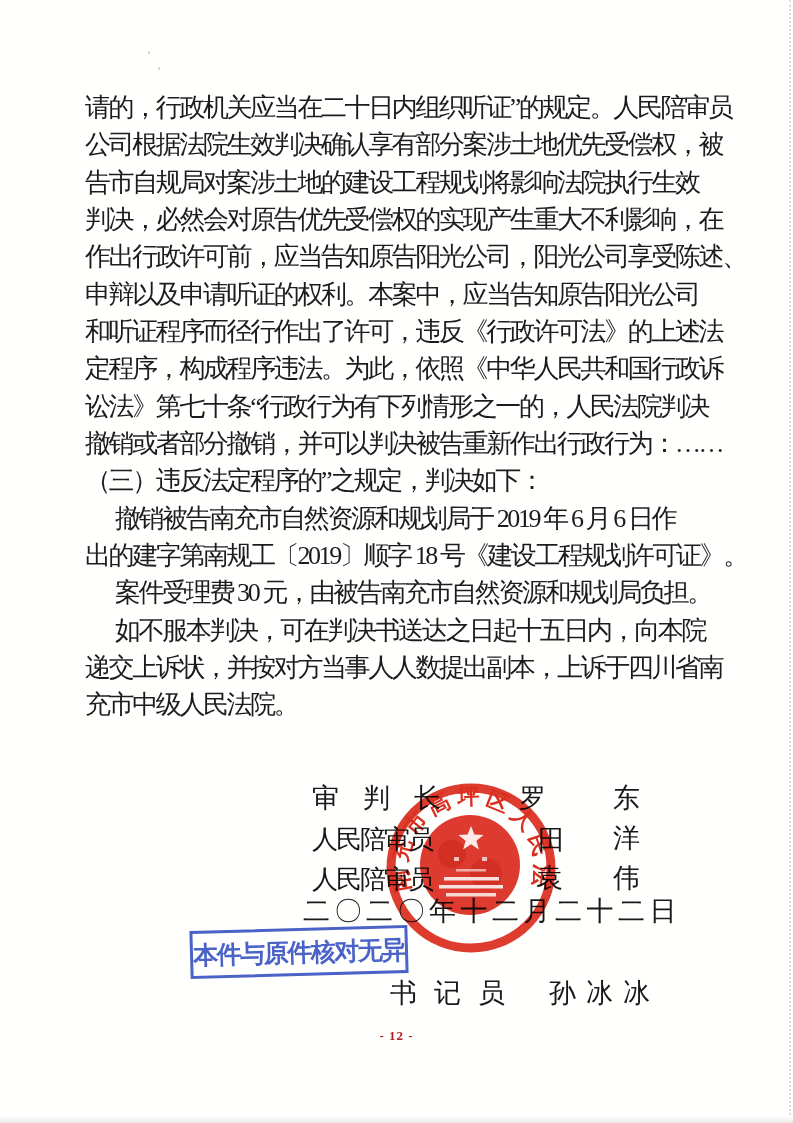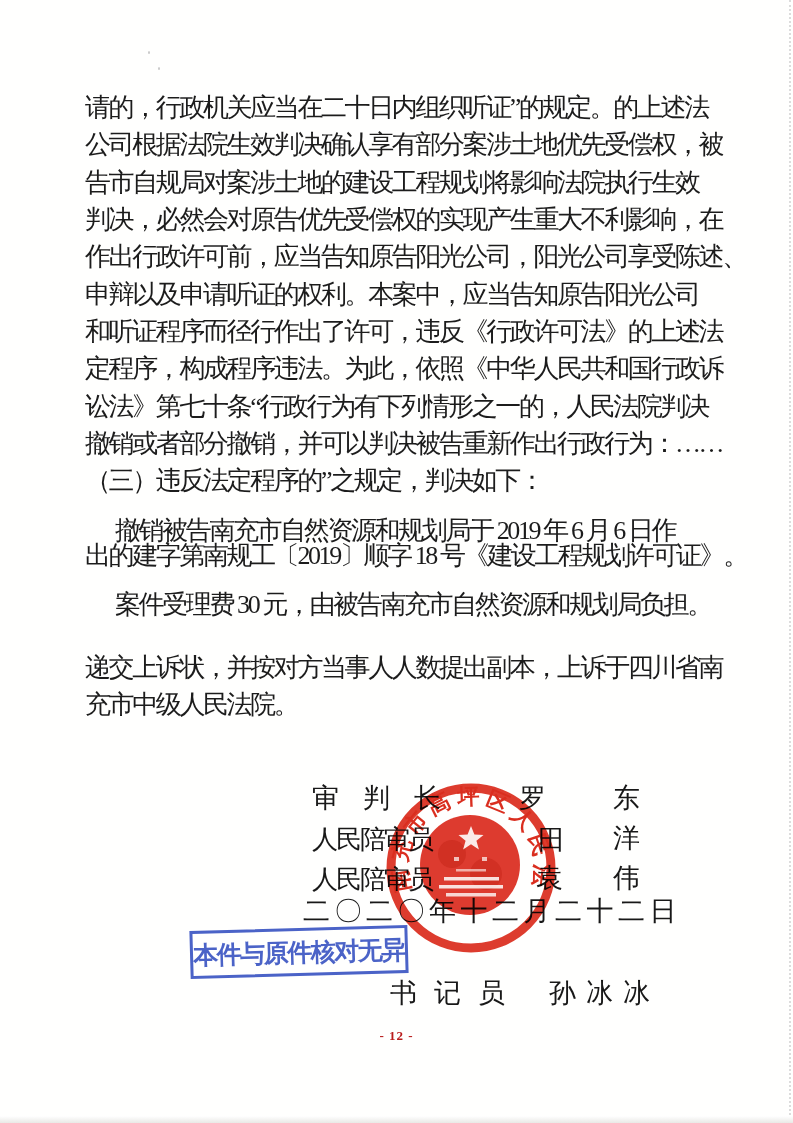--- a/index.html
+++ b/index.html
@@ -7,21 +7,21 @@
     position:relative;width:793px;height:1123px;background:#fffffe;
     font-family:"Liberation Serif","DejaVu Serif",serif;color:#1d1d1d;
     overflow:hidden;
   }
   
   .bl{
     position:absolute;left:85px;white-space:nowrap;
     font-size:26px;letter-spacing:-2.4px;line-height:30px;color:#1c1c1c;
     font-weight:500;
   }
-  .bl.ind{left:115px;margin-top:12px;}
+  .bl.ind{left:115px;}
   
   .sig{position:absolute;white-space:nowrap;font-size:27px;color:#181818;font-weight:500;}
   .lbl-judge{letter-spacing:24px;}
   .lbl-assessor{font-size:26px;letter-spacing:-2px;}
   .lbl-clerk{letter-spacing:17px;}
   .name-clerk{letter-spacing:10px;}
   .date-line{letter-spacing:4.5px;font-size:27px;}
   
   .seal{position:absolute;left:382px;top:779px;mix-blend-mode:multiply;opacity:.97;}
   
@@ -42,34 +42,35 @@
   
   .edge-right{position:absolute;top:0;bottom:0;right:2px;width:0;border-left:2px dotted #dcdcdc;}
   .edge-bottom{position:absolute;left:0;right:0;bottom:0;height:7px;background:linear-gradient(#ffffff,#e9e9e6);}
   .speck{position:absolute;width:2px;height:3px;background:#c9c9c9;border-radius:50%;}
 </style>
 </head>
 <body>
 
 <div class="page">
 
-  <div class="bl" style="top:93px">请的，行政机关应当在二十日内组织听证”的规定。的上述法</div>
+  <div class="bl" style="top:93px">请的，行政机关应当在二十日内组织听证”的规定。人民陪审员</div>
   <div class="bl" style="top:130px">公司根据法院生效判决确认享有部分案涉土地优先受偿权，被</div>
   <div class="bl" style="top:168px">告市自规局对案涉土地的建设工程规划将影响法院执行生效</div>
   <div class="bl" style="top:205px">判决，必然会对原告优先受偿权的实现产生重大不利影响，在</div>
   <div class="bl" style="top:242px">作出行政许可前，应当告知原告阳光公司，阳光公司享受陈述、</div>
   <div class="bl" style="top:280px">申辩以及申请听证的权利。本案中，应当告知原告阳光公司</div>
   <div class="bl" style="top:317px">和听证程序而径行作出了许可，违反《行政许可法》的上述法</div>
   <div class="bl" style="top:354px">定程序，构成程序违法。为此，依照《中华人民共和国行政诉</div>
   <div class="bl" style="top:392px">讼法》第七十条“行政行为有下列情形之一的，人民法院判决</div>
   <div class="bl" style="top:429px">撤销或者部分撤销，并可以判决被告重新作出行政行为：……</div>
   <div class="bl" style="top:466px">（三）违反法定程序的”之规定，判决如下：</div>
   <div class="bl ind" style="top:504px">撤销被告南充市自然资源和规划局于 2019 年 6 月 6 日作</div>
   <div class="bl" style="top:541px">出的建字第南规工〔2019〕顺字 18 号《建设工程规划许可证》。</div>
   <div class="bl ind" style="top:578px">案件受理费 30 元，由被告南充市自然资源和规划局负担。</div>
+  <div class="bl ind" style="top:616px">如不服本判决，可在判决书送达之日起十五日内，向本院</div>
   <div class="bl" style="top:653px">递交上诉状，并按对方当事人人数提出副本，上诉于四川省南</div>
   <div class="bl" style="top:690px">充市中级人民法院。</div>
 
   <div class="sig lbl-judge" style="left:312px;top:780px">审判长</div>
   <div class="sig" style="left:519px;top:780px">罗</div>
   <div class="sig" style="left:613px;top:780px">东</div>
 
   <div class="sig lbl-assessor" style="left:312px;top:822px">人民陪审员</div>
   <div class="sig" style="left:538px;top:822px">田</div>
   <div class="sig" style="left:613px;top:820px">洋</div>

